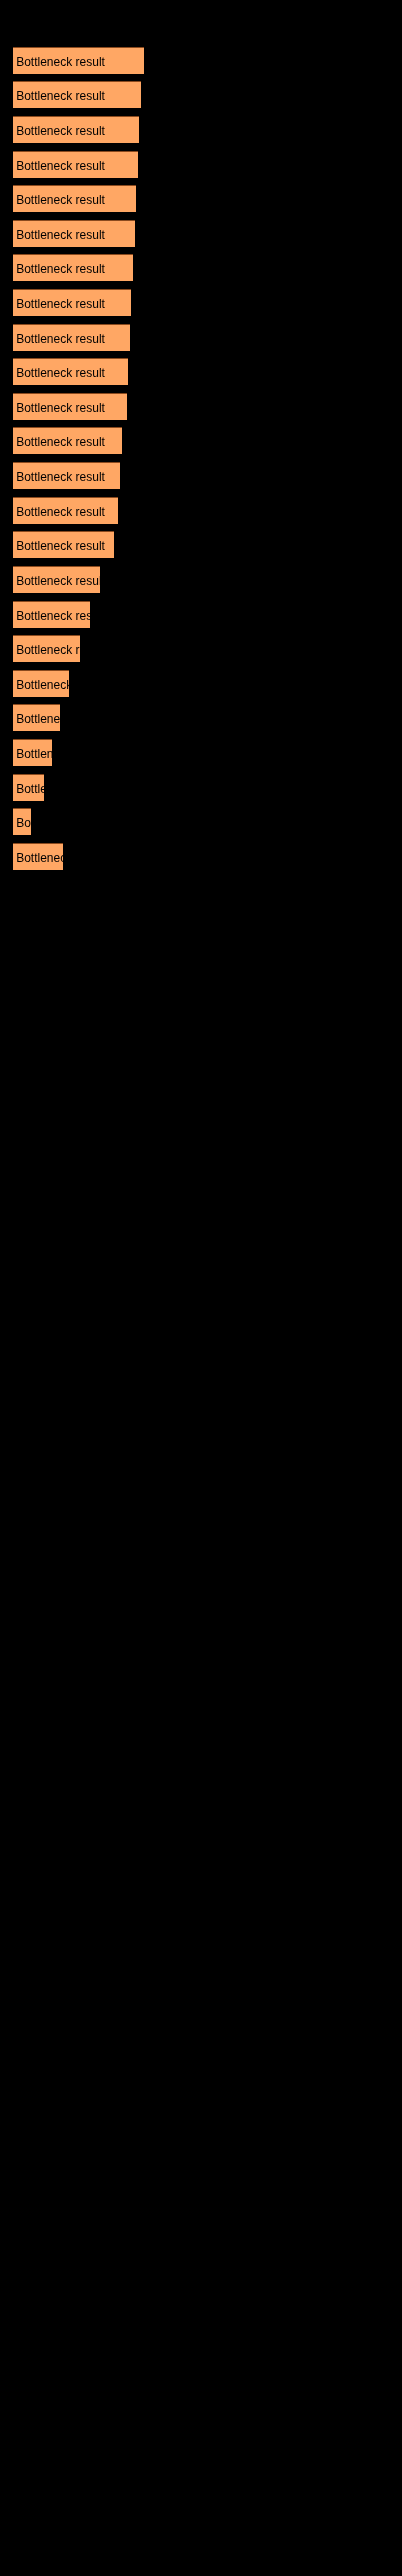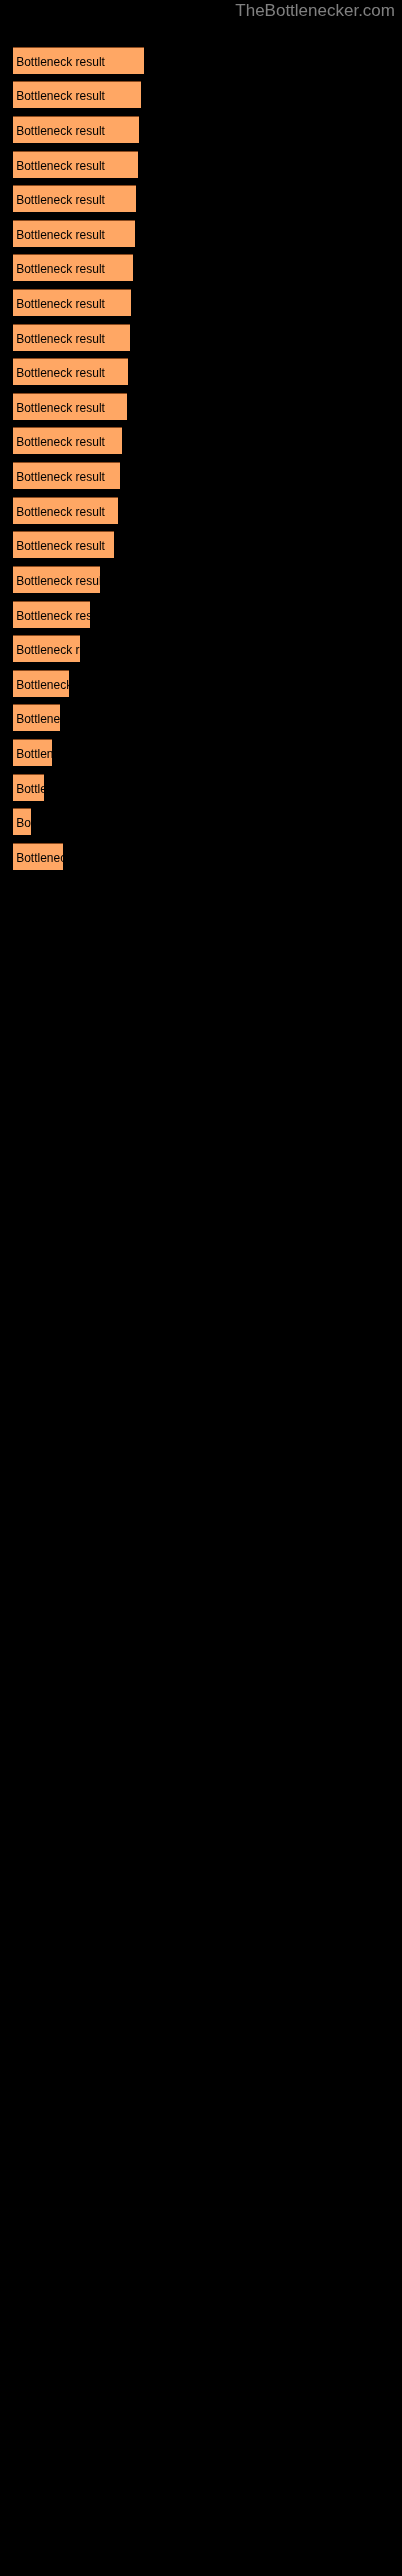--- a/index.html
+++ b/index.html
@@ -70,21 +70,20 @@
     color: #000000;
     white-space: nowrap;
     pointer-events: none;
   }
 </style>
 </head>
 <body>
 
 <div id="chart-root">
 
-  <div class="chart-title">TheBottlenecker.com</div>
 
   <div id="bars-layer">
       <div class="bar-row" style="top: 47px; width: 403px;">
         <div class="bar" style="width: 131px; height: 27px; background: rgb(255, 167, 100); border-top-color: rgb(138, 74, 30);">
           <div class="bar-label" style="color: rgb(0, 0, 0);">Bottleneck result</div>
         </div>
       </div>
       <div class="bar-row" style="top: 81px; width: 403px;">
         <div class="bar" style="width: 128px; height: 27px; background: rgb(255, 167, 100); border-top-color: rgb(138, 74, 30);">
           <div class="bar-label" style="color: rgb(0, 0, 0);">Bottleneck result</div>

